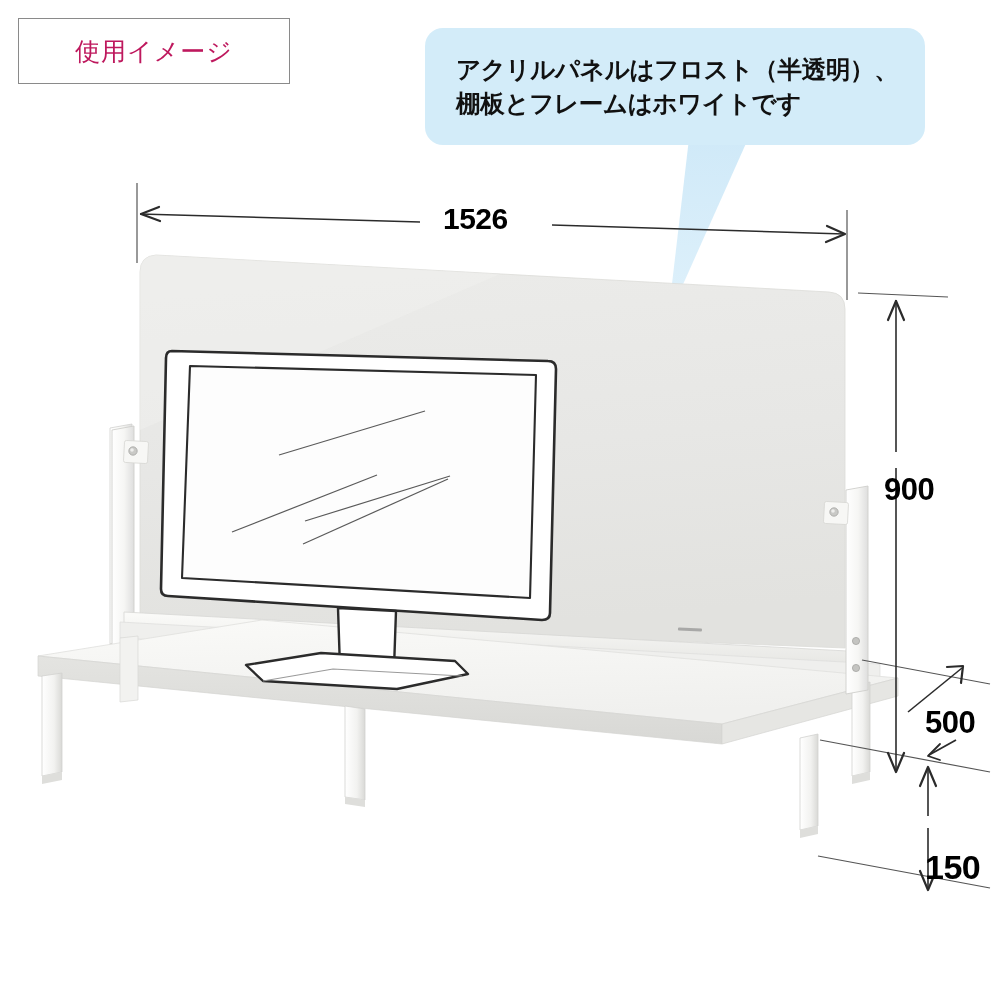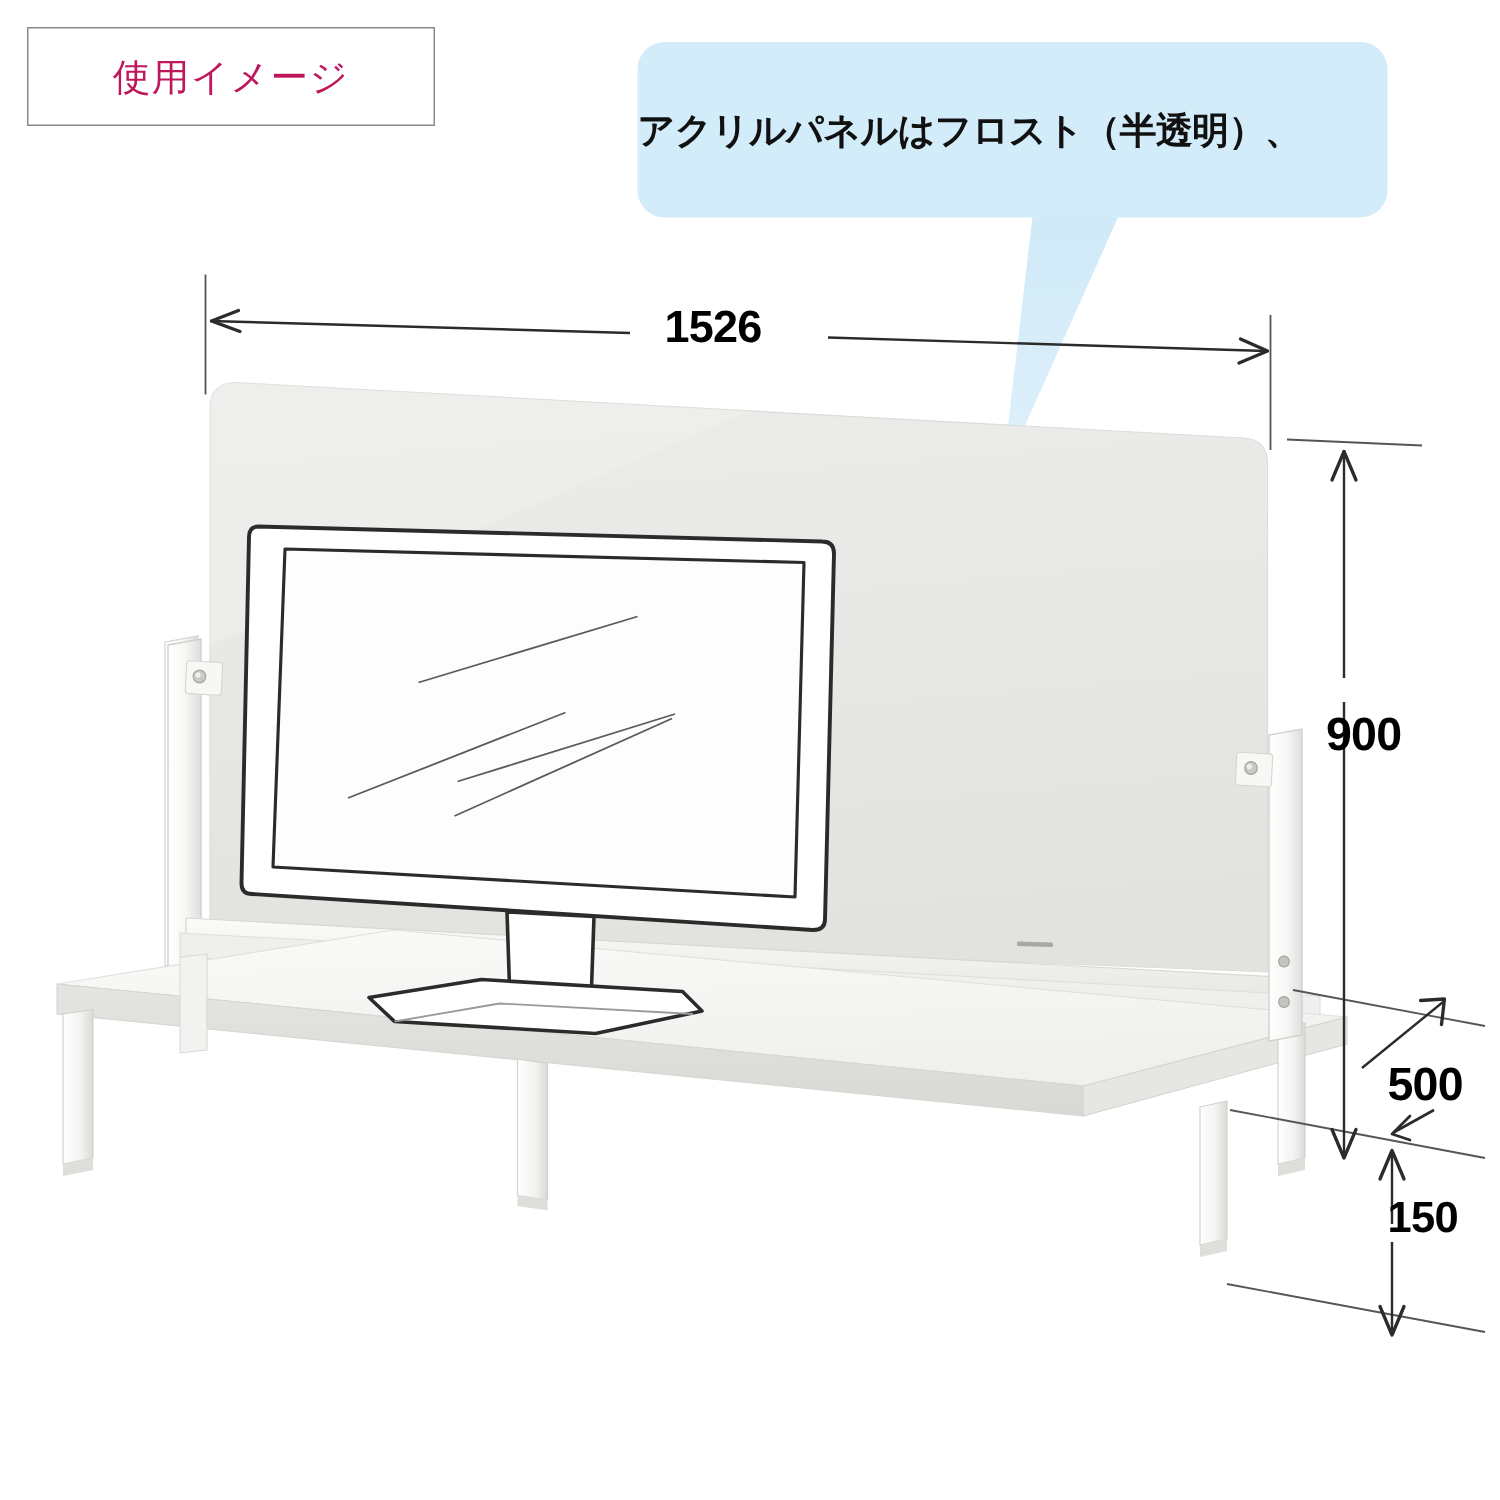--- a/index.html
+++ b/index.html
@@ -50,20 +50,21 @@
     left: 425px;
     top: 28px;
     width: 500px;
     height: 117px;
     background: #d3ecf9;
     border-radius: 18px;
     box-sizing: border-box;
     display: flex;
     flex-direction: column;
     justify-content: center;
+    padding-left: 31px;
     z-index: 5;
   }
   .callout .line {
     font-size: 24.5px;
     font-weight: bold;
     color: #111111;
     line-height: 1.38;
     white-space: nowrap;
     font-family: "DejaVu Sans", "Liberation Sans", sans-serif;
     letter-spacing: -0.3px;
@@ -73,21 +74,21 @@
   .dim-label {
     position: absolute;
     font-family: "Liberation Sans", "DejaVu Sans", sans-serif;
     font-weight: bold;
     color: #000000;
     letter-spacing: -0.5px;
   }
   .dim-1098 { left: 443px; top: 202px; font-size: 30px; }
   .dim-700  { left: 884px; top: 472px; font-size: 31px; }
   .dim-500  { left: 925px; top: 705px; font-size: 31px; }
-  .dim-150  { left: 925px; top: 796px; font-size: 29px; }
+  .dim-150  { left: 925px; top: 848px; font-size: 34px; }
 
   svg { display: block; }
 </style>
 </head>
 <body>
 
 <div id="stage">
 
   <div class="title-box">
     <span class="label">使用イメージ</span>
@@ -294,20 +295,21 @@
 
       <g>
         <line x1="928" y1="828" x2="928" y2="890"></line>
         <polyline points="920,871 928,890 936,871" stroke-width="2.2" stroke-linecap="round" stroke-linejoin="round"></polyline>
       </g>
     </g>
   </svg>
 
   <div class="callout">
     <div class="line">アクリルパネルはフロスト（半透明）、</div>
+    <div class="line">棚板とフレームはホワイトです</div>
   </div>
 
   <div class="dim-label dim-1098">1526</div>
   <div class="dim-label dim-700">900</div>
   <div class="dim-label dim-500">500</div>
   <div class="dim-label dim-150">150</div>
 
 </div>
 
 </body></html>

